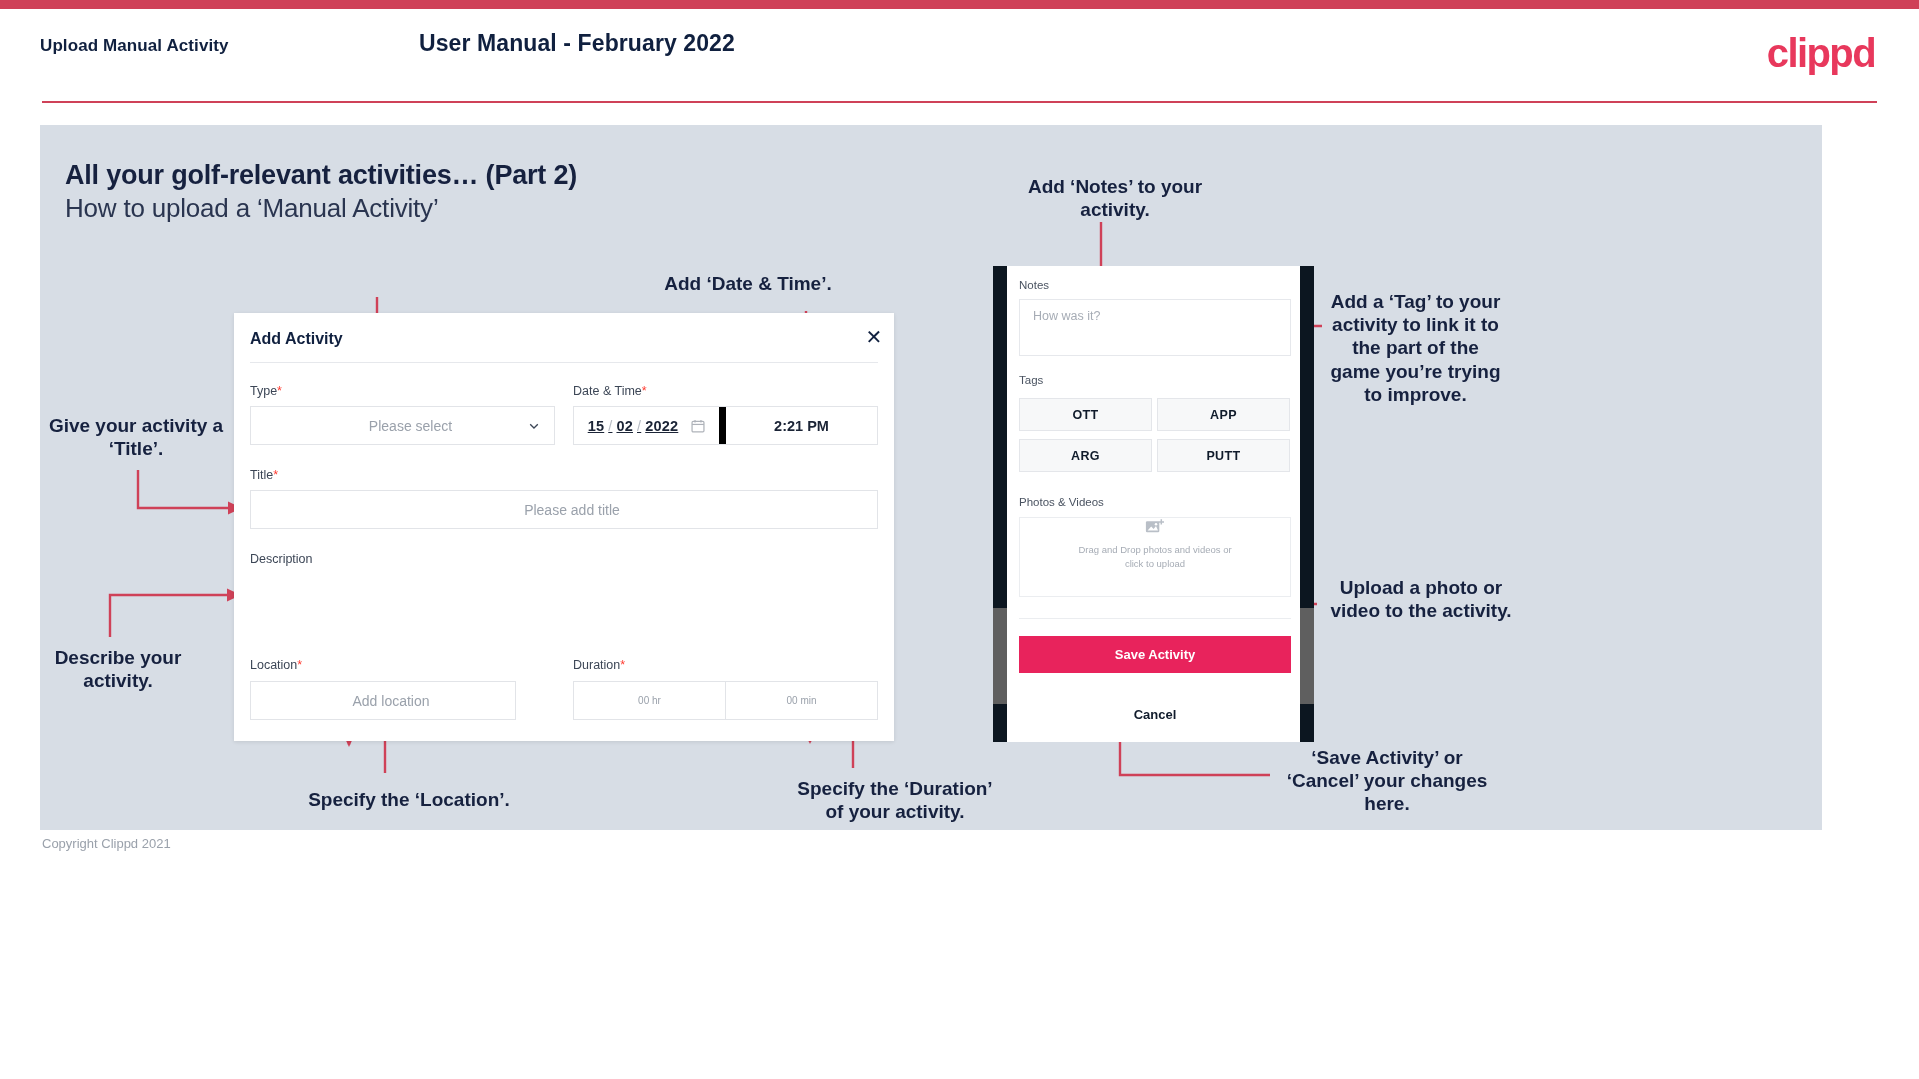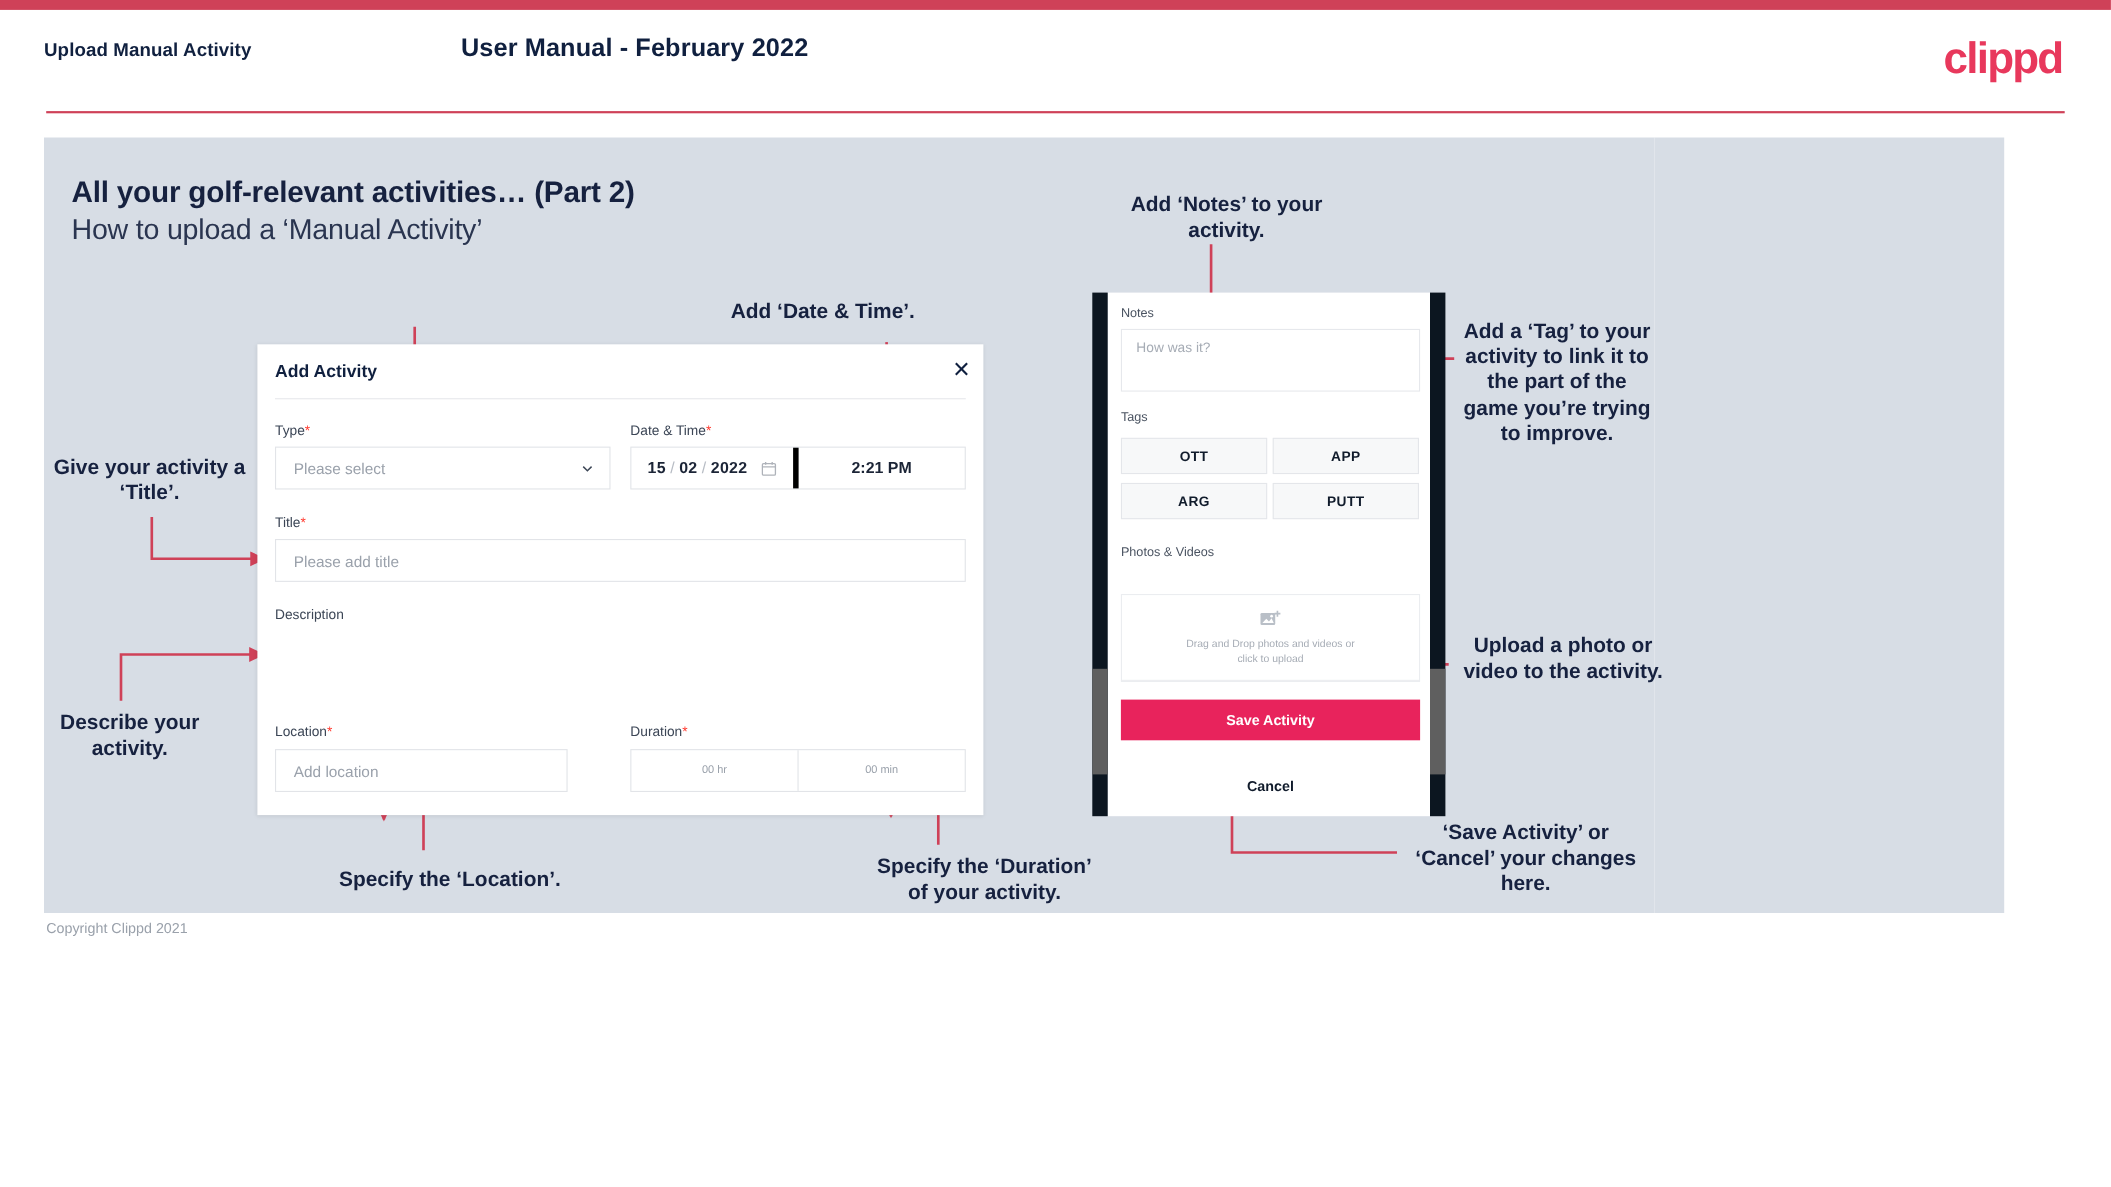--- a/index.html
+++ b/index.html
@@ -88,37 +88,37 @@
 
   .fld-label {
     position:absolute; font-size:12.5px; color:#3c4656; font-weight:400;
   }
   .req { color:#ff3b30; font-size:12.5px; }
 
   .input {
     position:absolute; background:#fff;
     border:1px solid #e2e4e8;
     font-size:14px; color:#9aa1ab;
-    display:flex; align-items:center;
+    display:flex; align-items:center;justify-content:center;
   }
   .input .ph { padding-left:16px; }
 
   .chev {
     position:absolute; right:14px; top:50%; transform:translateY(-50%);
     width:12px; height:12px;
   }
 
   .dt-wrap {
     position:absolute; left:573px; top:406px; width:305px; height:39px;
     border:1px solid #e2e4e8; background:#fff; display:flex;
   }
   .dt-date {
     flex:0 0 152px; display:flex; align-items:center; justify-content:center;
     font-size:14.5px; color:#1b2436; font-weight:700; letter-spacing:.2px;
-    border-right:5px solid #000000; gap:4px;
+    border-right:7px solid #000000; gap:4px;text-decoration:underline;
   }
   .dt-date .sl { color:#b7bcc4; font-weight:400; }
   .cal-ico { width:14px; height:14px; margin-left:9px; opacity:.55; }
   .dt-time {
     flex:1; display:flex; align-items:center; justify-content:center;
     font-size:14.5px; color:#1b2436; font-weight:700;
   }
 
   .textarea {
     position:absolute; left:250px; top:577px; width:628px; height:58px;
@@ -163,23 +163,23 @@
     border:1px solid #e6e8ec; background:#fff;
     font-size:12.5px; color:#a6acb5; padding:9px 0 0 13px;
   }
   .tag-btn {
     position:absolute; width:133px; height:33px;
     border:1px solid #e4e6ea; background:#f7f8f9;
     display:flex; align-items:center; justify-content:center;
     font-size:12.5px; font-weight:700; color:#101b2b; letter-spacing:.4px;
   }
   .drop-zone {
-    position:absolute; left:1019px; top:540px; width:272px; height:80px;
+    position:absolute; left:1019px; top:517px; width:272px; height:80px;
     border:1px solid #ebedf0; background:#fff;
-    display:flex; flex-direction:column; align-items:center; justify-content:center;
+    display:flex; flex-direction:column; align-items:center; 
   }
   .drop-txt {
     font-size:9.5px; color:#a6acb5; text-align:center; line-height:1.45;
     margin-top:7px;
   }
   .dz-rule {
     position:absolute; left:1019px; top:618px; width:272px; height:1px;
     background:#ebedf0;
   }
   .save-btn {

